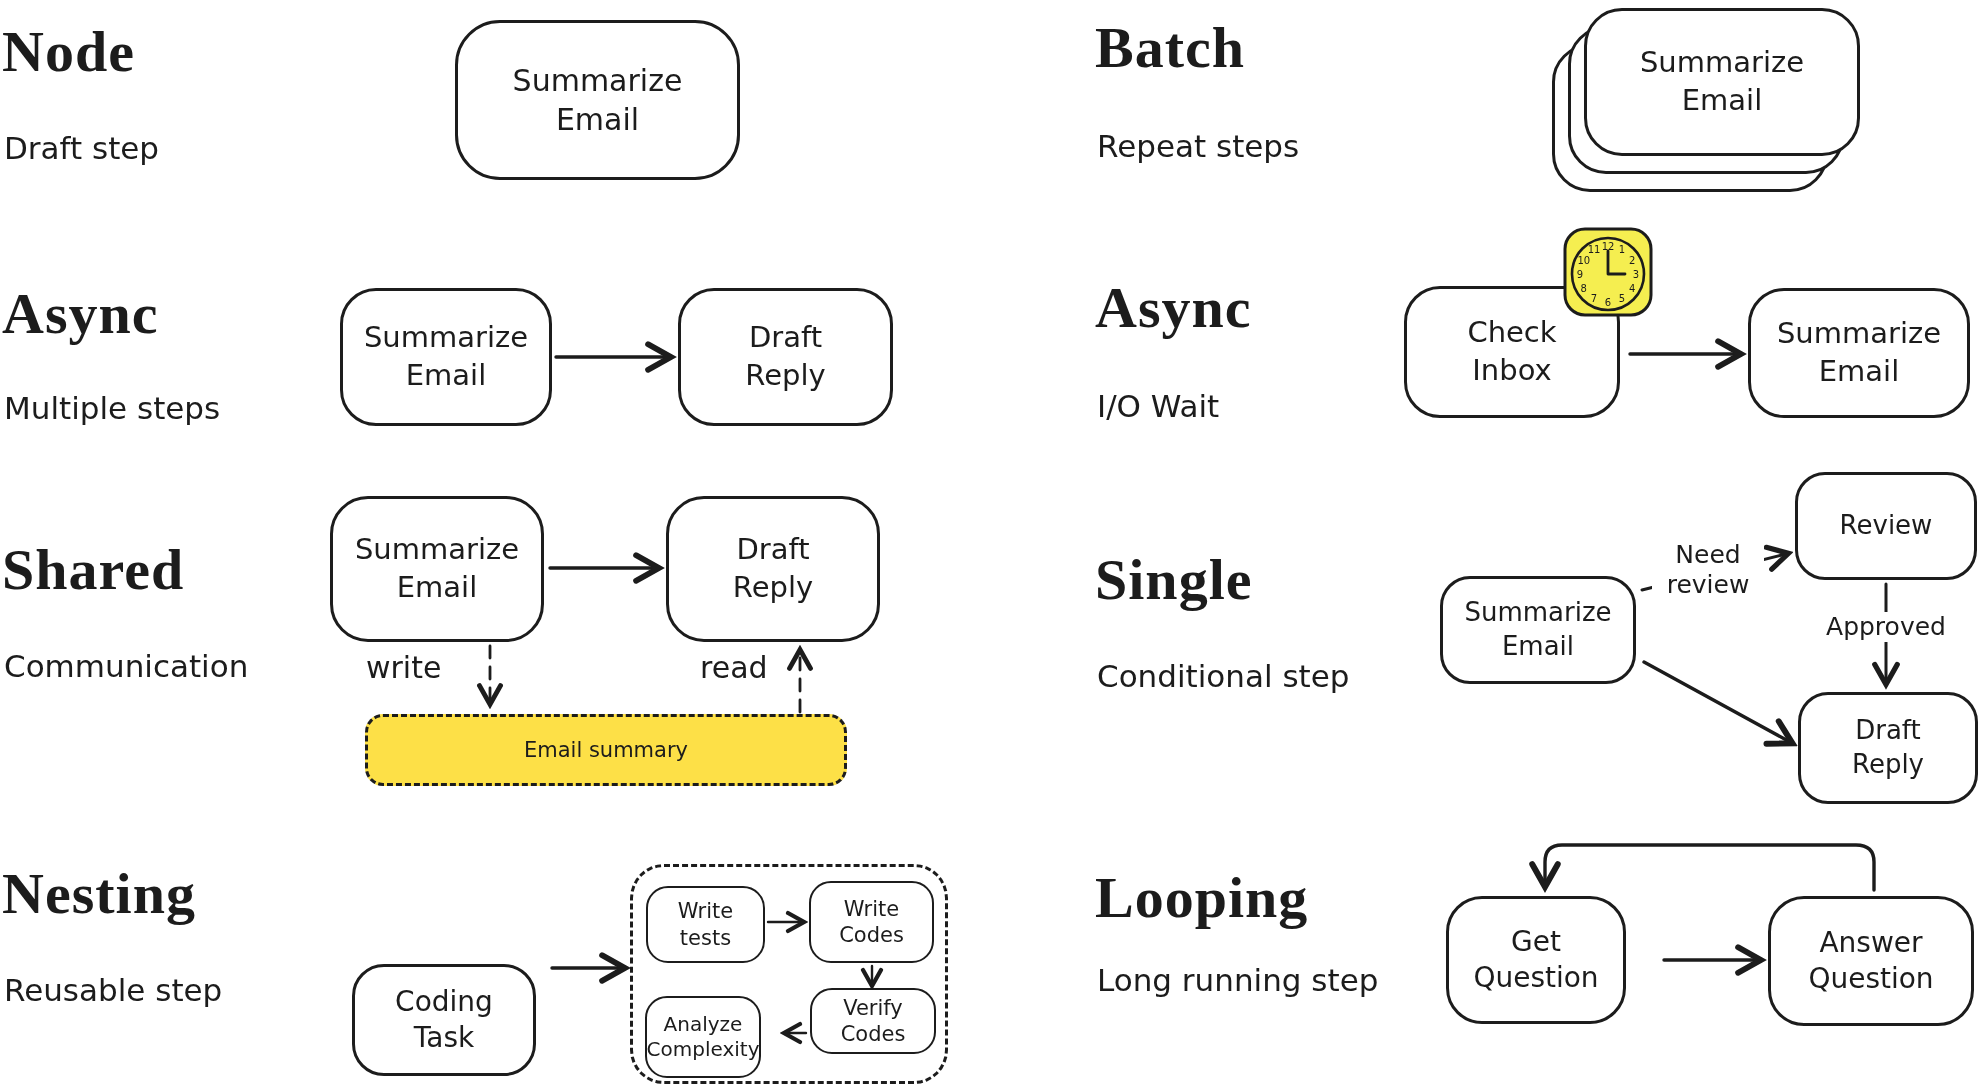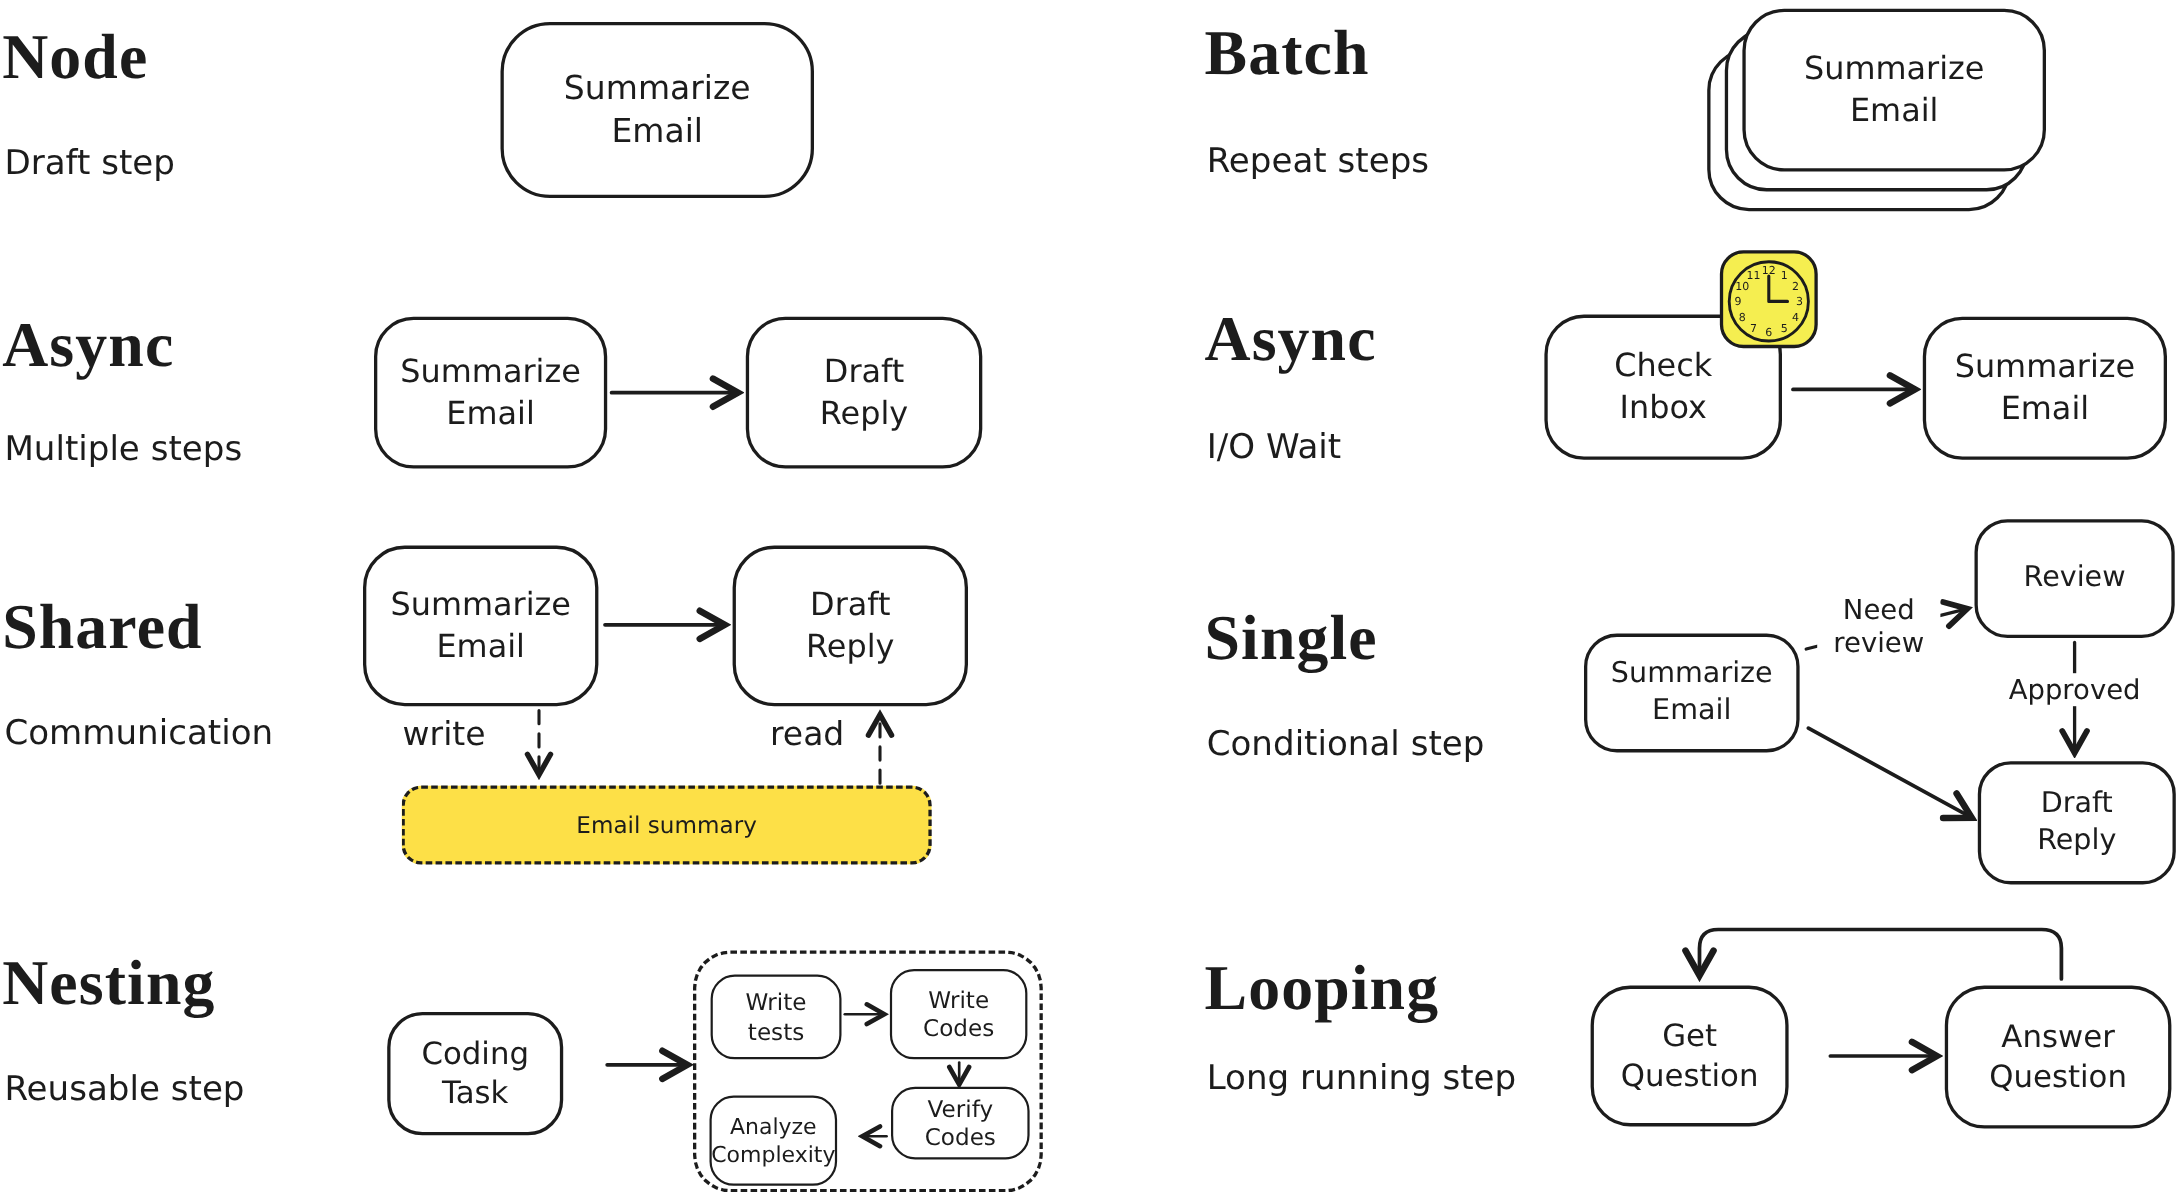--- a/index.html
+++ b/index.html
@@ -67,21 +67,21 @@
 <div class="node" style="left:330px;top:496px;width:214px;height:146px;border-radius:38px">Summarize
 Email</div>
 <div class="node" style="left:666px;top:496px;width:214px;height:146px;border-radius:38px">Draft
 Reply</div>
 <div class="edge-label" style="left:366px;top:650px">write</div>
 <div class="edge-label" style="left:700px;top:650px">read</div>
 <div class="dashedbox" style="left:365px;top:714px;width:482px;height:72px;border-radius:18px">Email summary</div>
 
 <div class="title" style="left:2px;top:862px">Nesting</div>
 <div class="subtitle" style="left:4px;top:972px">Reusable step</div>
-<div class="node" style="left:352px;top:920px;width:160px;height:112px;border-radius:32px;font-size:28px">Coding
+<div class="node" style="left:352px;top:964px;width:184px;height:112px;border-radius:32px;font-size:28px">Coding
 Task</div>
 <div class="group-frame" style="left:630px;top:864px;width:318px;height:220px"></div>
 <div class="node small" style="left:646px;top:886px;width:119px;height:77px;border-radius:22px">Write
 tests</div>
 <div class="node small" style="left:809px;top:881px;width:125px;height:82px;border-radius:22px">Write
 Codes</div>
 <div class="node small" style="left:810px;top:988px;width:126px;height:66px;border-radius:22px">Verify
 Codes</div>
 <div class="node small" style="left:645px;top:996px;width:116px;height:82px;border-radius:22px;font-size:20px">Analyze
 Complexity</div>

